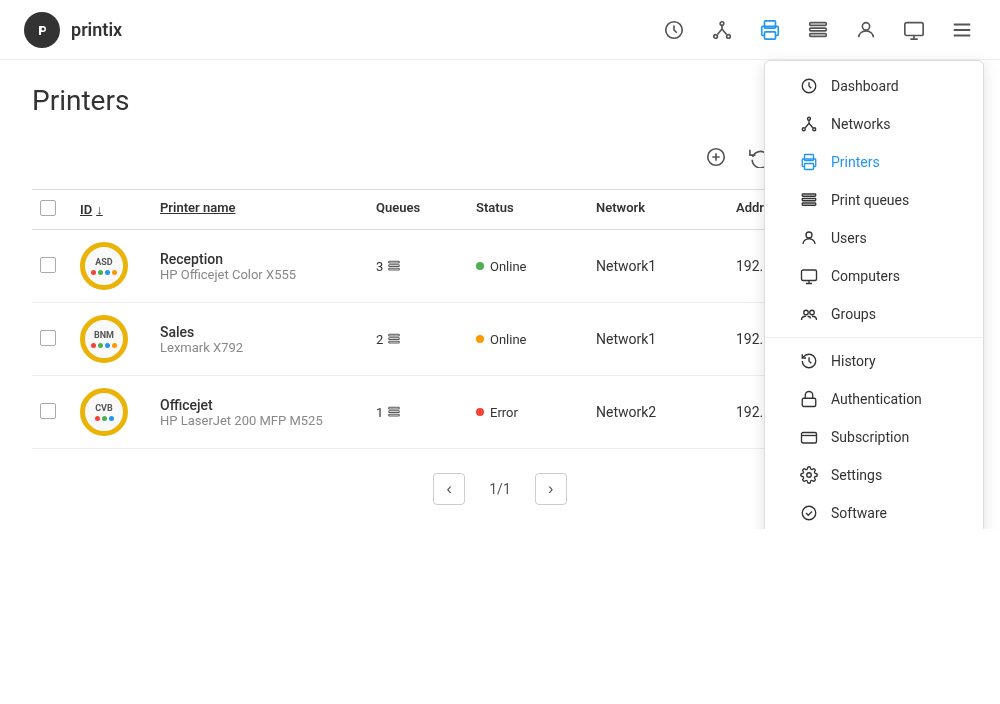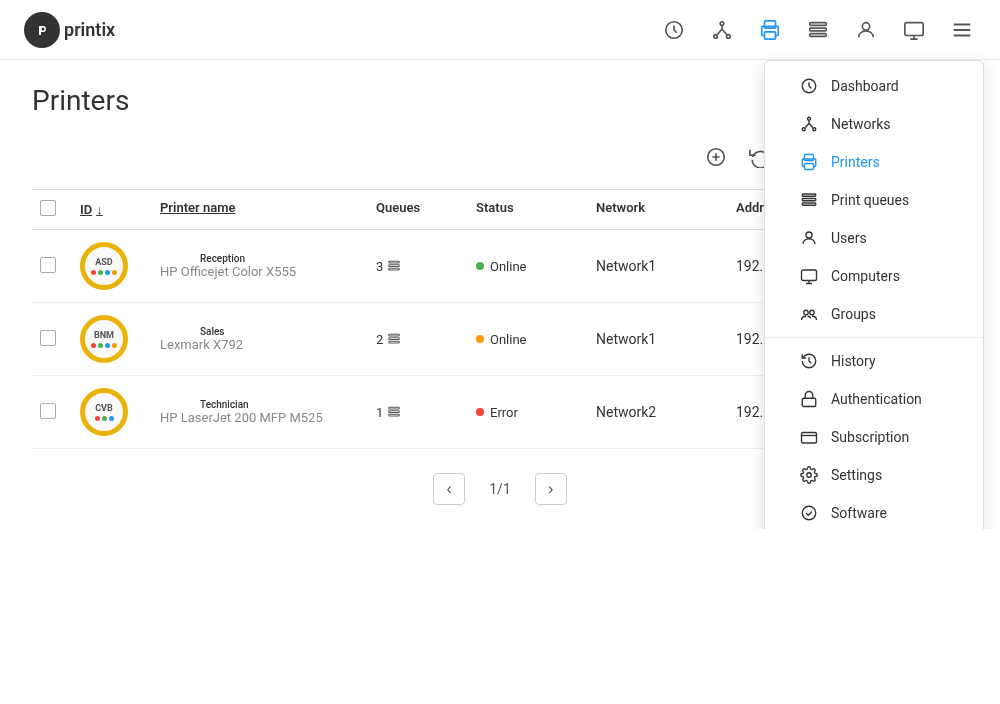--- a/index.html
+++ b/index.html
@@ -11,21 +11,21 @@
       align-items: center;
       justify-content: space-between;
       padding: 0 24px;
       height: 60px;
       border-bottom: 1px solid #eee;
       position: relative;
     }
     .logo {
       display: flex;
       align-items: center;
-      gap: 4px;
+      gap: 11px;
       font-size: 18px;
       font-weight: 600;
       color: #333;
     }
     .logo-icon {
       width: 36px;
       height: 36px;
       border-radius: 50%;
       background: #333;
       display: flex;
@@ -139,21 +139,21 @@
       background: #f9f9f9;
       line-height: 1.2;
     }
     .printer-avatar .dots {
       display: flex;
       gap: 2px;
       margin-top: 2px;
     }
     .dot { width: 5px; height: 5px; border-radius: 50%; }
 
-    .printer-info .printer-name { font-weight: 500; font-size: 10px; margin-left: 40px; }
+    .printer-info .printer-name { font-weight: 500; font-size: 14px; }
     .printer-info .printer-model { font-size: 13px; color: #888; }
 
     .status-badge {
       display: flex;
       align-items: center;
       gap: 6px;
       font-size: 13px;
     }
     .status-dot {
       width: 8px;
@@ -625,21 +625,21 @@
           <span>CVB</span>
           <div class="dots">
             <div class="dot" style="background:#f44336"></div>
             <div class="dot" style="background:#4caf50"></div>
             <div class="dot" style="background:#2196f3"></div>
           </div>
         </div>
       </div>
       <div class="col">
         <div class="printer-info">
-          <div class="printer-name">Technician</div>
+          <div class="printer-name">Officejet</div>
           <div class="printer-model">HP LaserJet 200 MFP M525</div>
         </div>
       </div>
       <div class="col">
         <div class="queue-count">
           <span>1</span>
           <svg width="14" height="14" viewBox="0 0 24 24" fill="none" stroke="#555" stroke-width="1.8">
             <rect x="3" y="4" width="18" height="3" rx="1"></rect>
               <rect x="3" y="10" width="18" height="3" rx="1"></rect>
             <rect x="3" y="16" width="18" height="3" rx="1"></rect>

